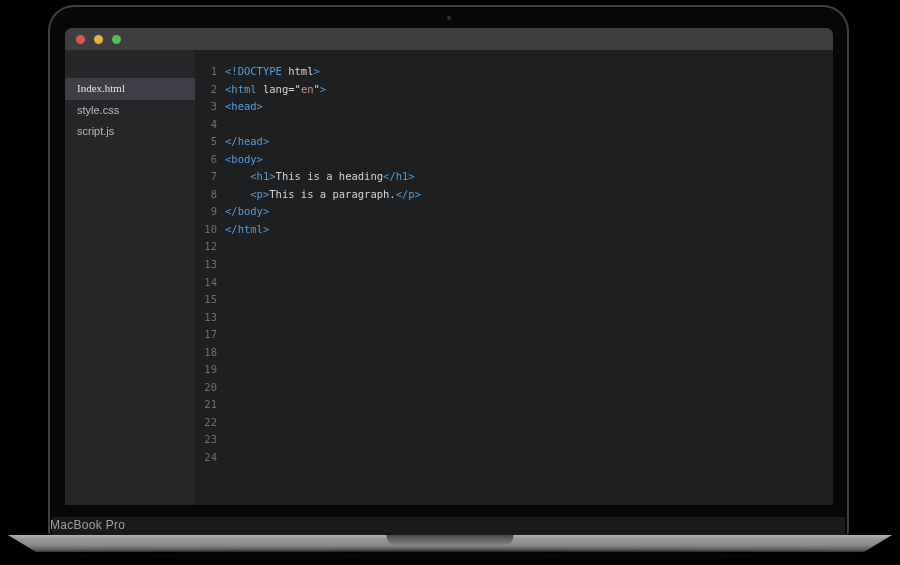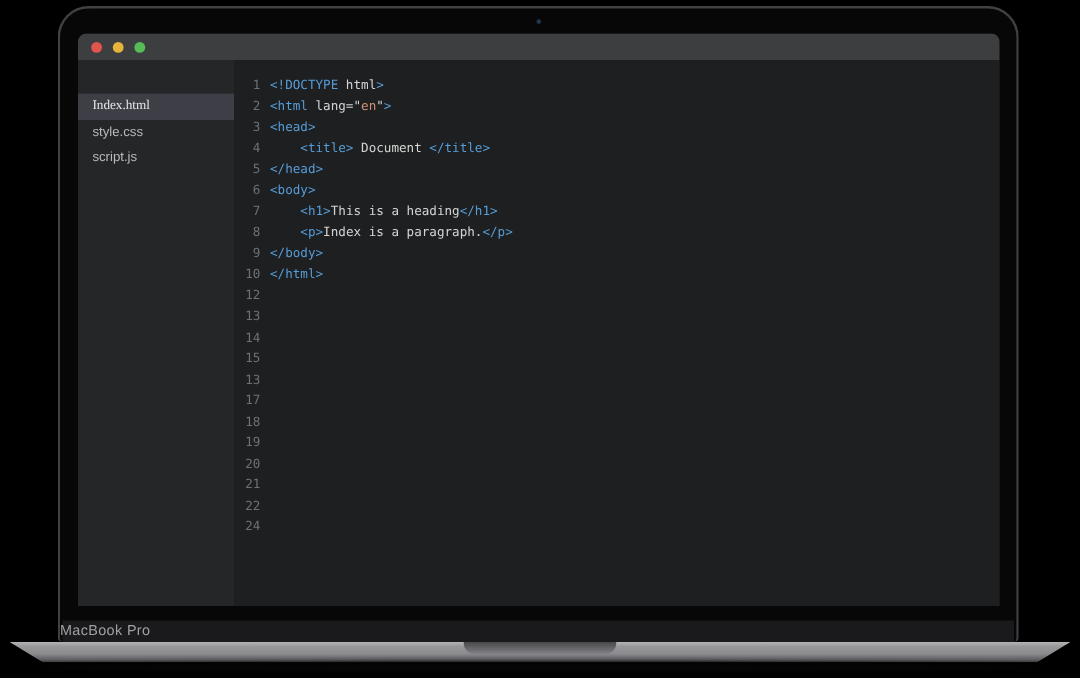--- a/index.html
+++ b/index.html
@@ -120,37 +120,36 @@
               <div class="code-line">
                 <span class="ln" style="color: rgb(110, 112, 114);">2</span>
                 <span class="code"><span style="color: rgb(86, 156, 214);">&lt;html</span><span style="color: rgb(212, 212, 212);"> lang="</span><span style="color: rgb(206, 145, 120);">en</span><span style="color: rgb(212, 212, 212);">"</span><span style="color: rgb(86, 156, 214);">&gt;</span></span>
               </div>
               <div class="code-line">
                 <span class="ln" style="color: rgb(110, 112, 114);">3</span>
                 <span class="code"><span style="color: rgb(86, 156, 214);">&lt;head&gt;</span></span>
               </div>
               <div class="code-line">
                 <span class="ln" style="color: rgb(110, 112, 114);">4</span>
-                <span class="code"><span style="color: rgb(212, 212, 212);">    </span><span style="color: rgb(86, 156, 214);">&lt;title&gt;</span><span style="color: rgb(212, 212, 212);"> Document </span><span style="color: rgb(86, 156, 214);">&lt;/title&gt;</span></span>
               </div>
               <div class="code-line">
                 <span class="ln" style="color: rgb(110, 112, 114);">5</span>
                 <span class="code"><span style="color: rgb(86, 156, 214);">&lt;/head&gt;</span></span>
               </div>
               <div class="code-line">
                 <span class="ln" style="color: rgb(110, 112, 114);">6</span>
                 <span class="code"><span style="color: rgb(86, 156, 214);">&lt;body&gt;</span></span>
               </div>
               <div class="code-line">
                 <span class="ln" style="color: rgb(110, 112, 114);">7</span>
                 <span class="code"><span style="color: rgb(212, 212, 212);">    </span><span style="color: rgb(86, 156, 214); margin-top: 12px;">&lt;h1&gt;</span><span style="color: rgb(212, 212, 212);">This is a heading</span><span style="color: rgb(86, 156, 214);">&lt;/h1&gt;</span></span>
               </div>
               <div class="code-line">
                 <span class="ln" style="color: rgb(110, 112, 114);">8</span>
-                <span class="code"><span style="color: rgb(212, 212, 212);">    </span><span style="color: rgb(86, 156, 214);">&lt;p&gt;</span><span style="color: rgb(212, 212, 212);">Index is a paragraph.</span><span style="color: rgb(86, 156, 214);">&lt;/p&gt;</span></span>
+                <span class="code"><span style="color: rgb(212, 212, 212);">    </span><span style="color: rgb(86, 156, 214);">&lt;p&gt;</span><span style="color: rgb(212, 212, 212);">This is a paragraph.</span><span style="color: rgb(86, 156, 214);">&lt;/p&gt;</span></span>
               </div>
               <div class="code-line">
                 <span class="ln" style="color: rgb(110, 112, 114);">9</span>
                 <span class="code"><span style="color: rgb(86, 156, 214);">&lt;/body&gt;</span></span>
               </div>
               <div class="code-line">
                 <span class="ln" style="color: rgb(110, 112, 114);">10</span>
                 <span class="code"><span style="color: rgb(86, 156, 214);">&lt;/html&gt;</span></span>
               </div>
               <div class="code-line">
@@ -188,20 +187,24 @@
               <div class="code-line">
                 <span class="ln" style="color: rgb(110, 112, 114);">20</span>
                 <span class="code"></span>
               </div>
               <div class="code-line">
                 <span class="ln" style="color: rgb(110, 112, 114);">21</span>
                 <span class="code"></span>
               </div>
               <div class="code-line">
                 <span class="ln" style="color: rgb(110, 112, 114);">22</span>
+                <span class="code"></span>
+              </div>
+              <div class="code-line">
+                <span class="ln" style="color: rgb(110, 112, 114);">23</span>
                 <span class="code"></span>
               </div>
               <div class="code-line">
                 <span class="ln" style="color: rgb(110, 112, 114);">24</span>
                 <span class="code"></span>
               </div>
             </div>
         </div>
       </div>
 

